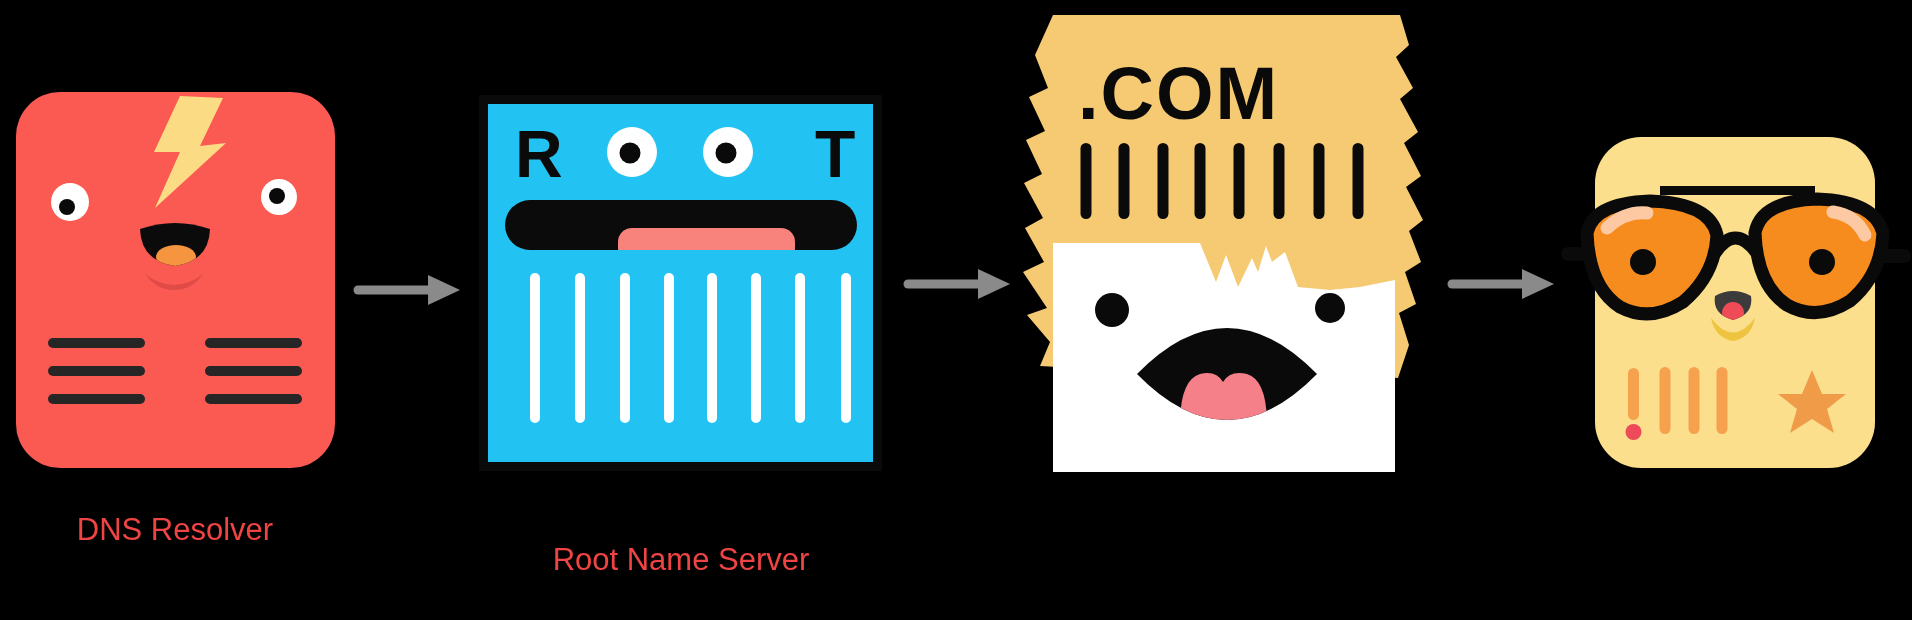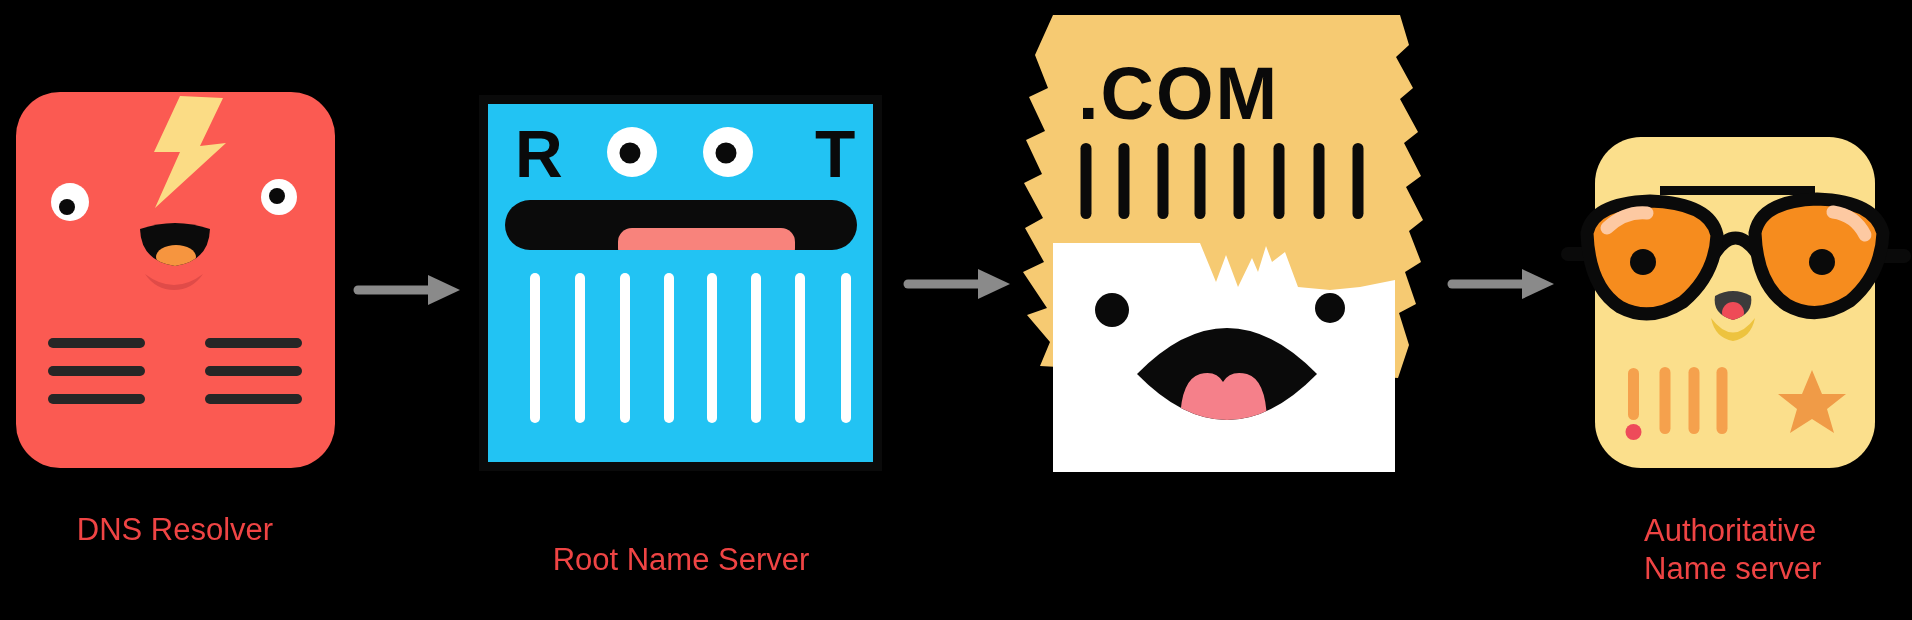--- a/index.html
+++ b/index.html
@@ -133,18 +133,14 @@
     <path d="M156,223 Q178,252 200,223 Q196,243 178,246 Q160,243 156,223 Z" fill="#edc33f"></path>
     <g>
       <rect x="73" y="273" width="11" height="52" rx="5.5" fill="#f5a14d"></rect>
       <circle cx="78.5" cy="337" r="8" fill="#ee4b5a"></circle>
       <rect x="104.5" y="272" width="11" height="67" rx="5.5" fill="#f5a14d"></rect>
       <rect x="133.5" y="272" width="11" height="67" rx="5.5" fill="#f5a14d"></rect>
       <rect x="161.5" y="272" width="11" height="67" rx="5.5" fill="#f5a14d"></rect>
     </g>
     <polygon points="257,275 267,299 291,299 272,314 279,338 257,324 235,338 242,314 223,299 247,299" fill="#f09b47"></polygon>
   </svg>
-  <div class="node-label" style="left:1644px;top:512px">
-    <div>Authoritative</div>
-    <div>Name server</div>
-  </div>
 
 </div>
 
 </body></html>

